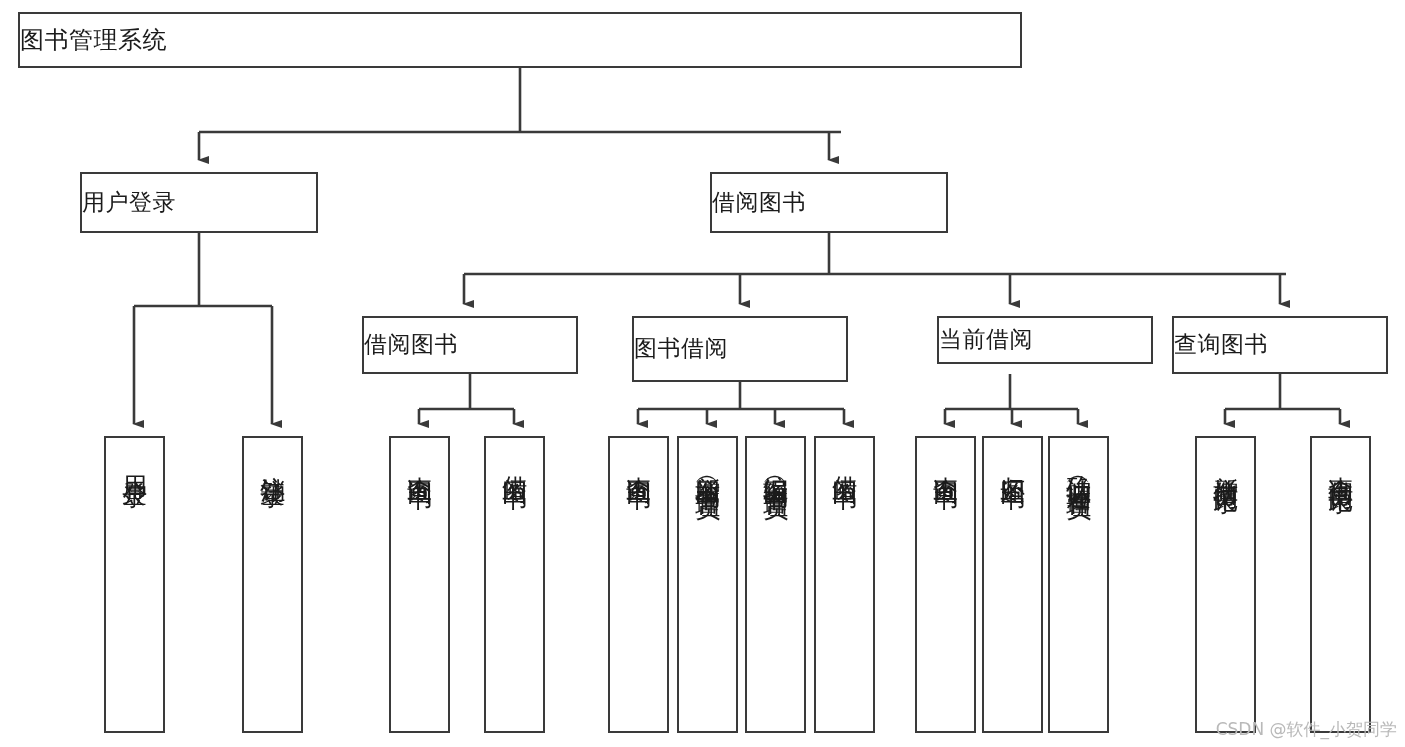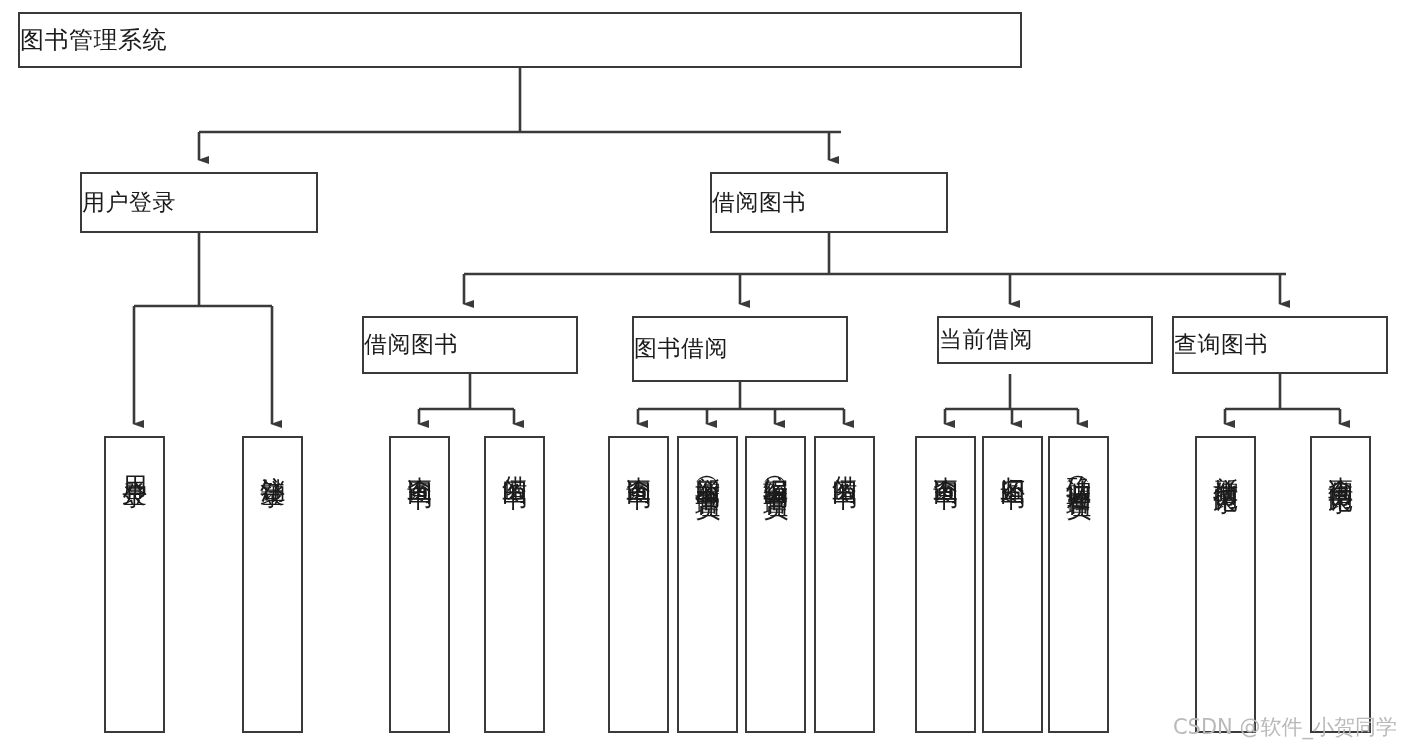--- a/index.html
+++ b/index.html
@@ -60,21 +60,21 @@
     text-orientation: upright;
     font-size: 25px;
     line-height: 1.18;
     letter-spacing: 3px;
     white-space: nowrap;
   }
   #watermark {
     position: absolute;
     right: 8px;
     bottom: 6px;
-    font-size: 21px;
+    font-size: 17px;
     color: #b9b9b9;
     z-index: 5;
     white-space: nowrap;
     pointer-events: none;
   }
 </style>
 </head>
 <body>
 
 <div id="diagram-root">

